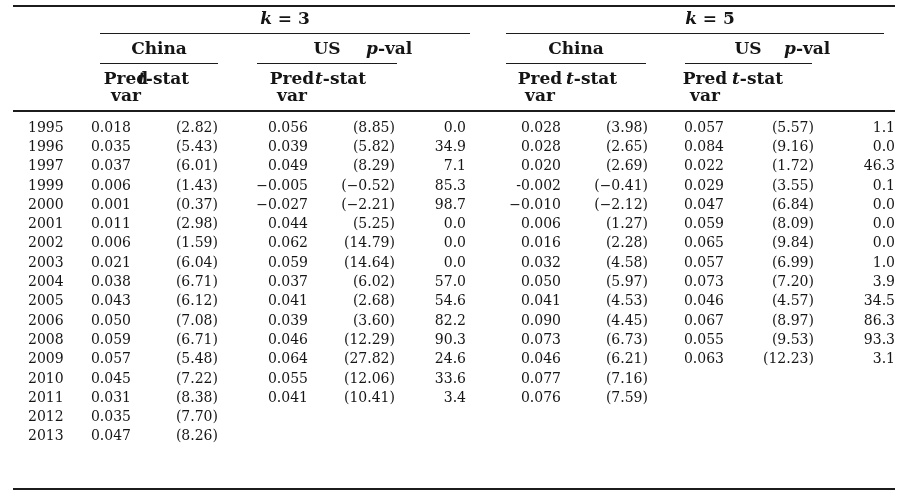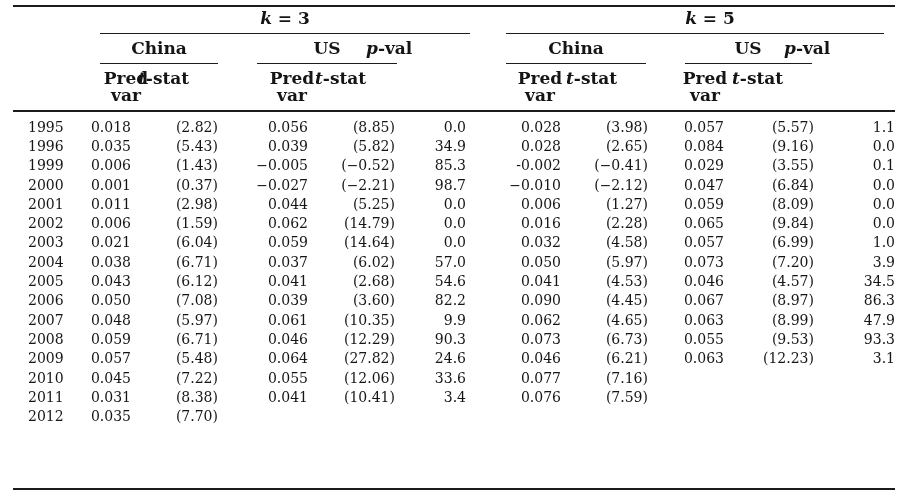--- a/index.html
+++ b/index.html
@@ -138,20 +138,33 @@
           <td>0.039</td>
           <td>(5.82)</td>
           <td>34.9</td>
           <td>0.028</td>
           <td>(2.65)</td>
           <td>0.084</td>
           <td>(9.16)</td>
           <td>0.0</td>
         </tr>
         <tr>
+          <td class="year">1997</td>
+          <td>0.037</td>
+          <td>(6.01)</td>
+          <td>0.049</td>
+          <td>(8.29)</td>
+          <td>7.1</td>
+          <td>0.020</td>
+          <td>(2.69)</td>
+          <td>0.022</td>
+          <td>(1.72)</td>
+          <td>46.3</td>
+        </tr>
+        <tr>
           <td class="year">1999</td>
           <td>0.006</td>
           <td>(1.43)</td>
           <td>−0.005</td>
           <td>(−0.52)</td>
           <td>85.3</td>
           <td>-0.002</td>
           <td>(−0.41)</td>
           <td>0.029</td>
           <td>(3.55)</td>
@@ -242,33 +255,20 @@
           <td>0.039</td>
           <td>(3.60)</td>
           <td>82.2</td>
           <td>0.090</td>
           <td>(4.45)</td>
           <td>0.067</td>
           <td>(8.97)</td>
           <td>86.3</td>
         </tr>
         <tr>
-          <td class="year">2007</td>
-          <td>0.048</td>
-          <td>(5.97)</td>
-          <td>0.061</td>
-          <td>(10.35)</td>
-          <td>9.9</td>
-          <td>0.062</td>
-          <td>(4.65)</td>
-          <td>0.063</td>
-          <td>(8.99)</td>
-          <td>47.9</td>
-        </tr>
-        <tr>
           <td class="year">2008</td>
           <td>0.059</td>
           <td>(6.71)</td>
           <td>0.046</td>
           <td>(12.29)</td>
           <td>90.3</td>
           <td>0.073</td>
           <td>(6.73)</td>
           <td>0.055</td>
           <td>(9.53)</td>
@@ -319,16 +319,29 @@
           <td>(7.70)</td>
           <td></td>
           <td></td>
           <td></td>
           <td></td>
           <td></td>
           <td></td>
           <td></td>
           <td></td>
         </tr>
+        <tr>
+          <td class="year">2013</td>
+          <td>0.047</td>
+          <td>(8.26)</td>
+          <td></td>
+          <td></td>
+          <td></td>
+          <td></td>
+          <td></td>
+          <td></td>
+          <td></td>
+          <td></td>
+        </tr>
       </tbody>
   </table>
 
 </div>
 
 </body></html>

